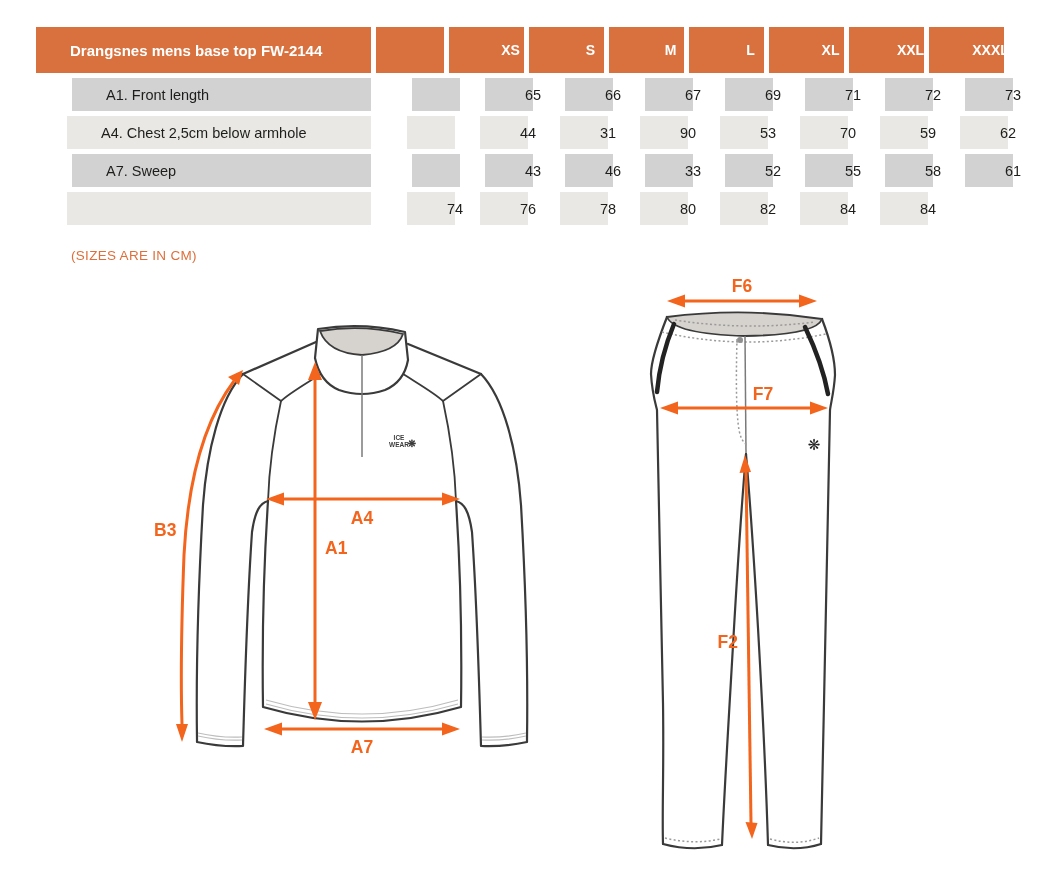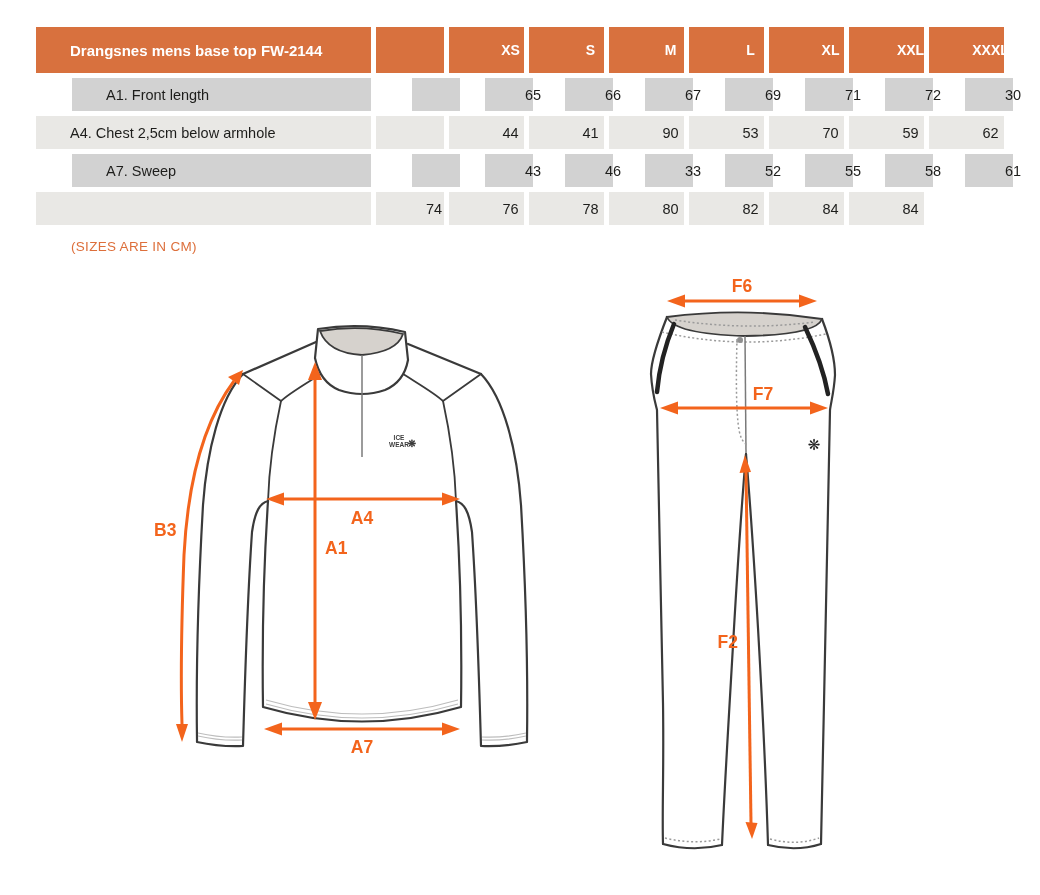--- a/index.html
+++ b/index.html
@@ -15,24 +15,24 @@
     display:grid;
     grid-template-columns:335px 68px repeat(7,75px);
     gap:5px;
   }
   .cell { display:flex; align-items:center; justify-content:center; box-sizing:border-box;padding-left:48px; }
   .th { height:46px; background:var(--header-orange); color:#ffffff; font-weight:bold; font-size:14px; }
   .th.title { justify-content:flex-start; padding-left:34px; font-size:15px; }
   .td { height:33px; color:#1d1d1b; font-size:14.5px; }
   .td.rowlabel { justify-content:flex-start; padding-left:34px; }
   .row-dark { background:var(--row-dark);margin-left:36px; }
-  .row-light { background:var(--row-light); }
+  .row-light { background:var(--row-light);margin-left:31px; }
 
   .note {
-    position:absolute; left:71px; top:239px;
+    position:absolute; left:71px; top:248px;
     color:var(--note-orange); font-size:13.5px; font-weight:500; letter-spacing:0.3px;
   }
 
   
   .shirt-svg { position:absolute; left:140px; top:290px; }
   .pants-svg { position:absolute; left:600px; top:278px; }
 
   .outline { fill:none; stroke:var(--line-dark); stroke-width:2.2; stroke-linecap:round; stroke-linejoin:round; }
   .seam    { fill:none; stroke:var(--line-dark); stroke-width:1.8; stroke-linecap:round; }
   .stitch  { fill:none; stroke:#bdbdbd; stroke-width:1.1; }
@@ -65,26 +65,26 @@
     <div class="cell th">XXXL</div>
 
     <div class="cell td rowlabel row-dark">A1. Front length</div>
     <div class="cell td row-dark"></div>
     <div class="cell td row-dark">65</div>
     <div class="cell td row-dark">66</div>
     <div class="cell td row-dark">67</div>
     <div class="cell td row-dark">69</div>
     <div class="cell td row-dark">71</div>
     <div class="cell td row-dark">72</div>
-    <div class="cell td row-dark">30</div>
+    <div class="cell td row-dark">73</div>
 
     <div class="cell td rowlabel row-light">A4. Chest 2,5cm below armhole</div>
     <div class="cell td row-light"></div>
     <div class="cell td row-light">44</div>
-    <div class="cell td row-light">41</div>
+    <div class="cell td row-light">31</div>
     <div class="cell td row-light">90</div>
     <div class="cell td row-light">53</div>
     <div class="cell td row-light">70</div>
     <div class="cell td row-light">59</div>
     <div class="cell td row-light">62</div>
 
     <div class="cell td rowlabel row-dark">A7. Sweep</div>
     <div class="cell td row-dark"></div>
     <div class="cell td row-dark">43</div>
     <div class="cell td row-dark">46</div>

